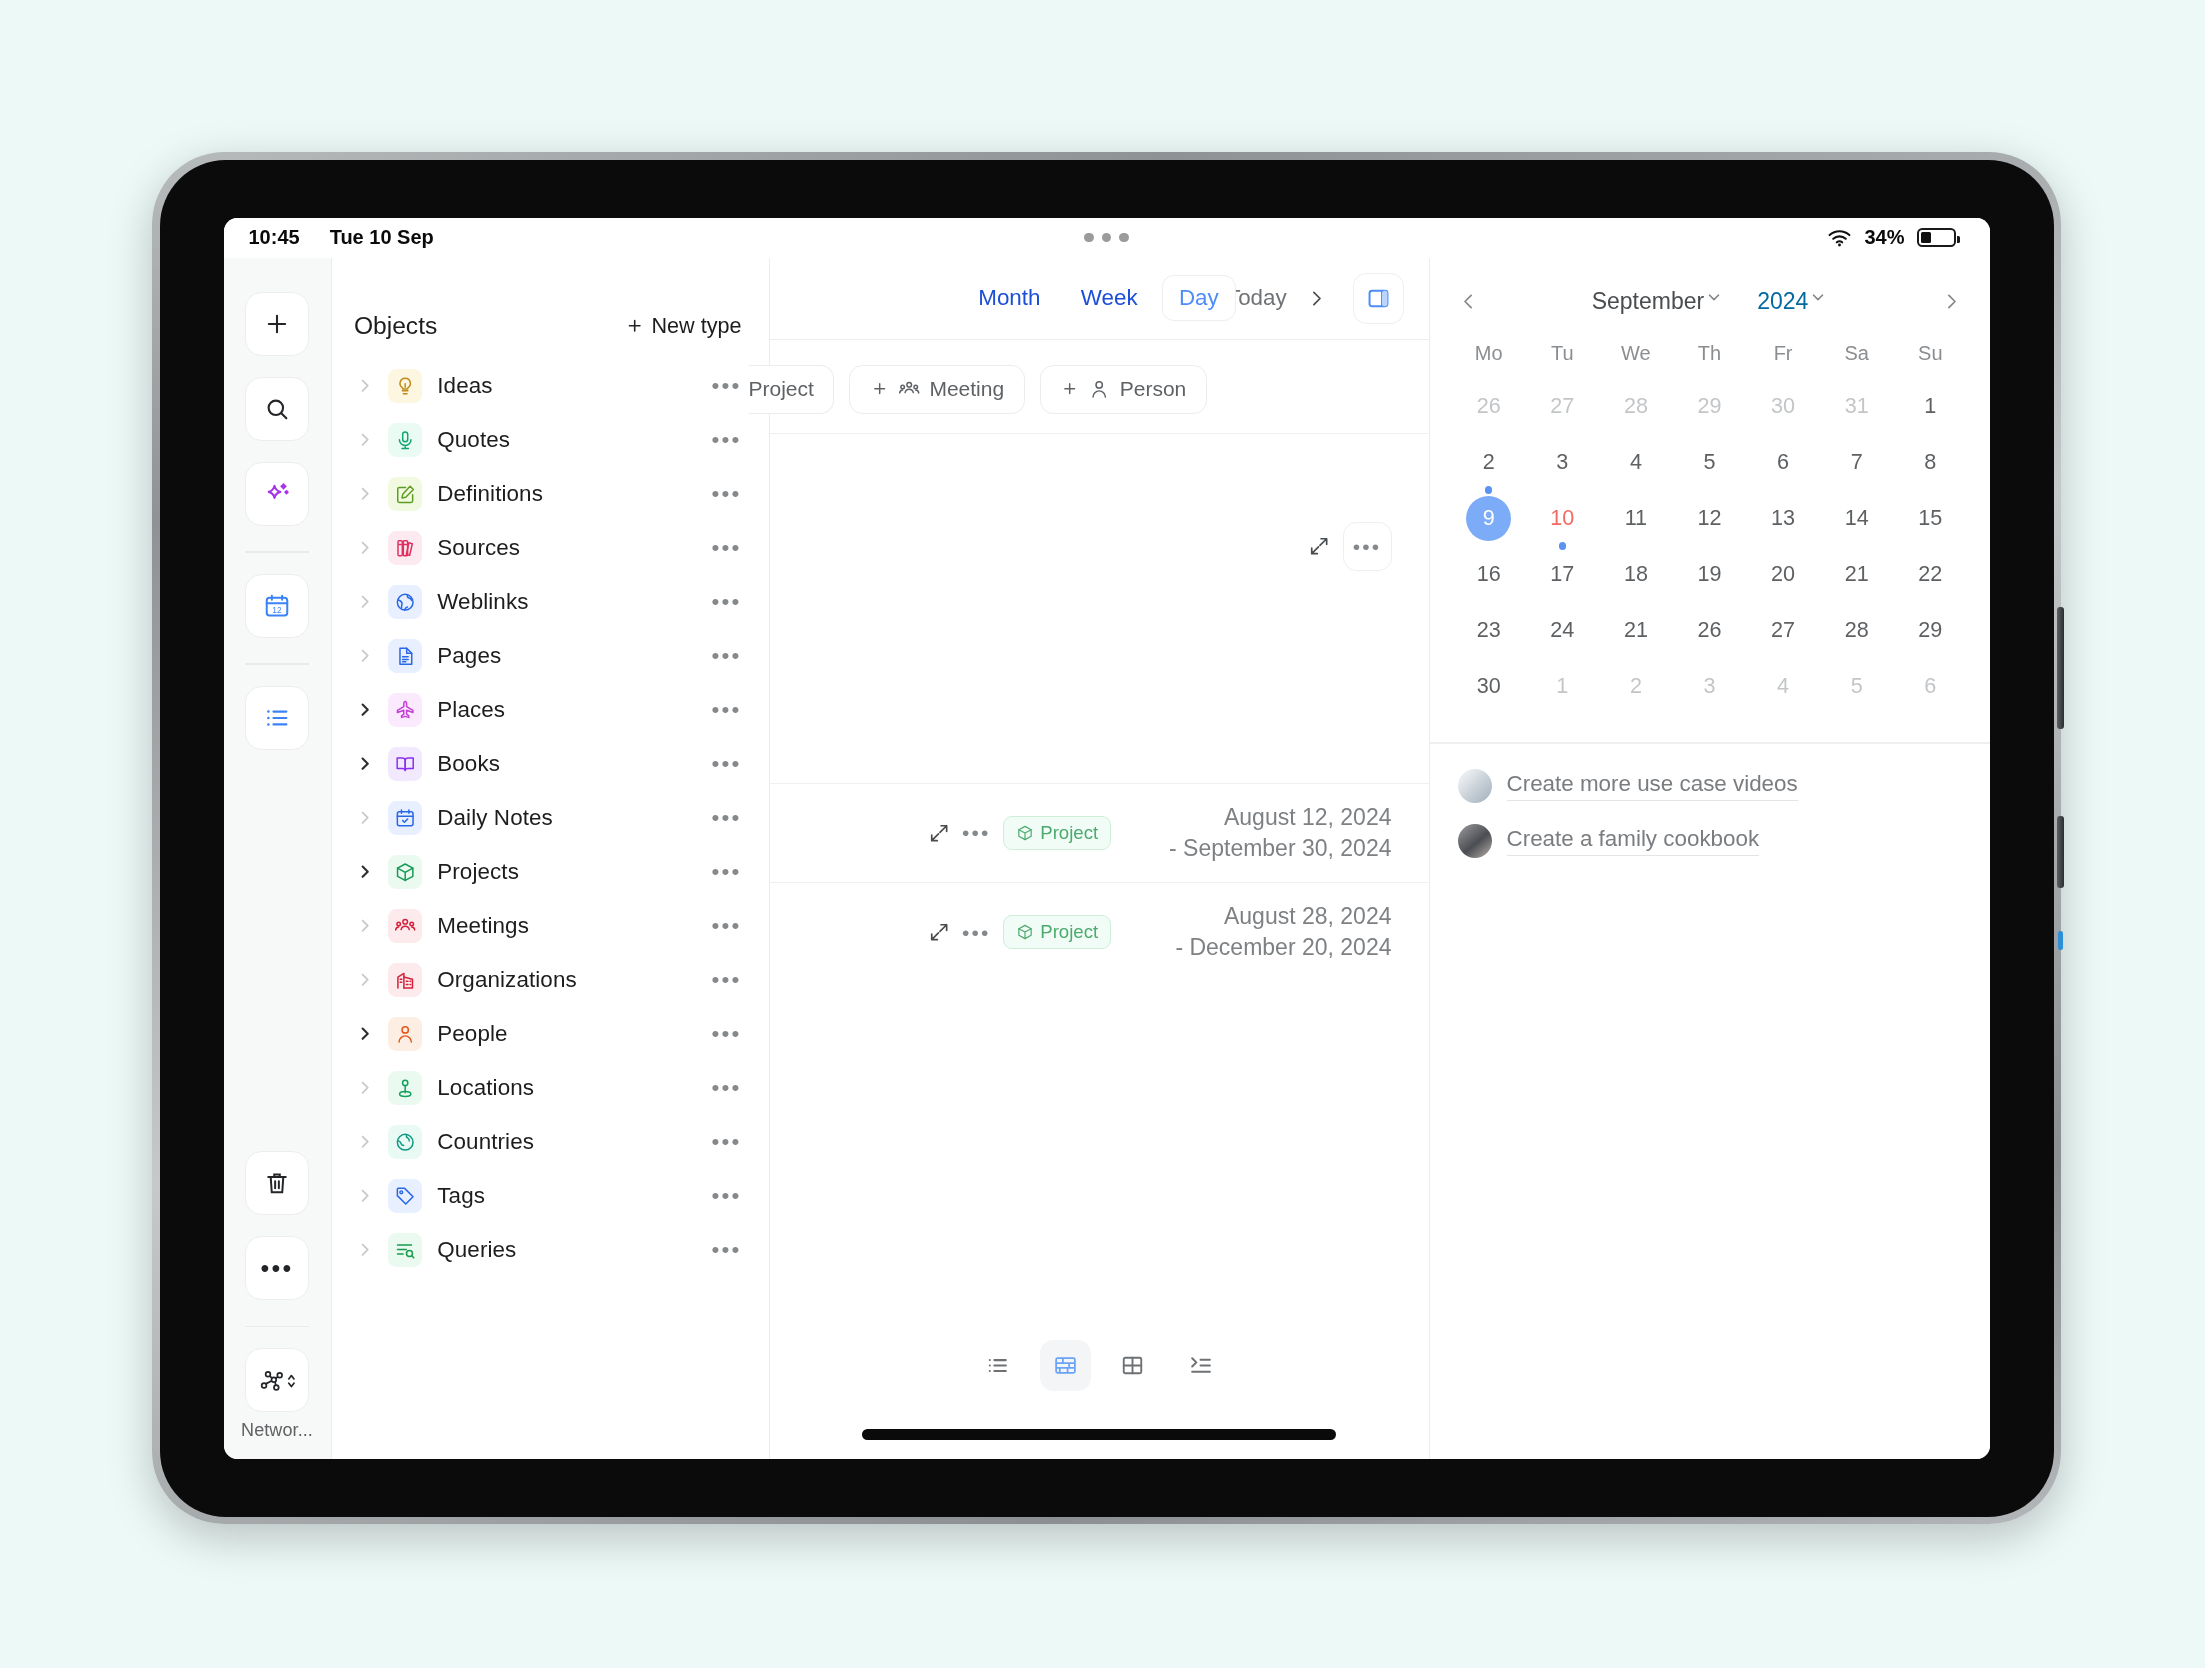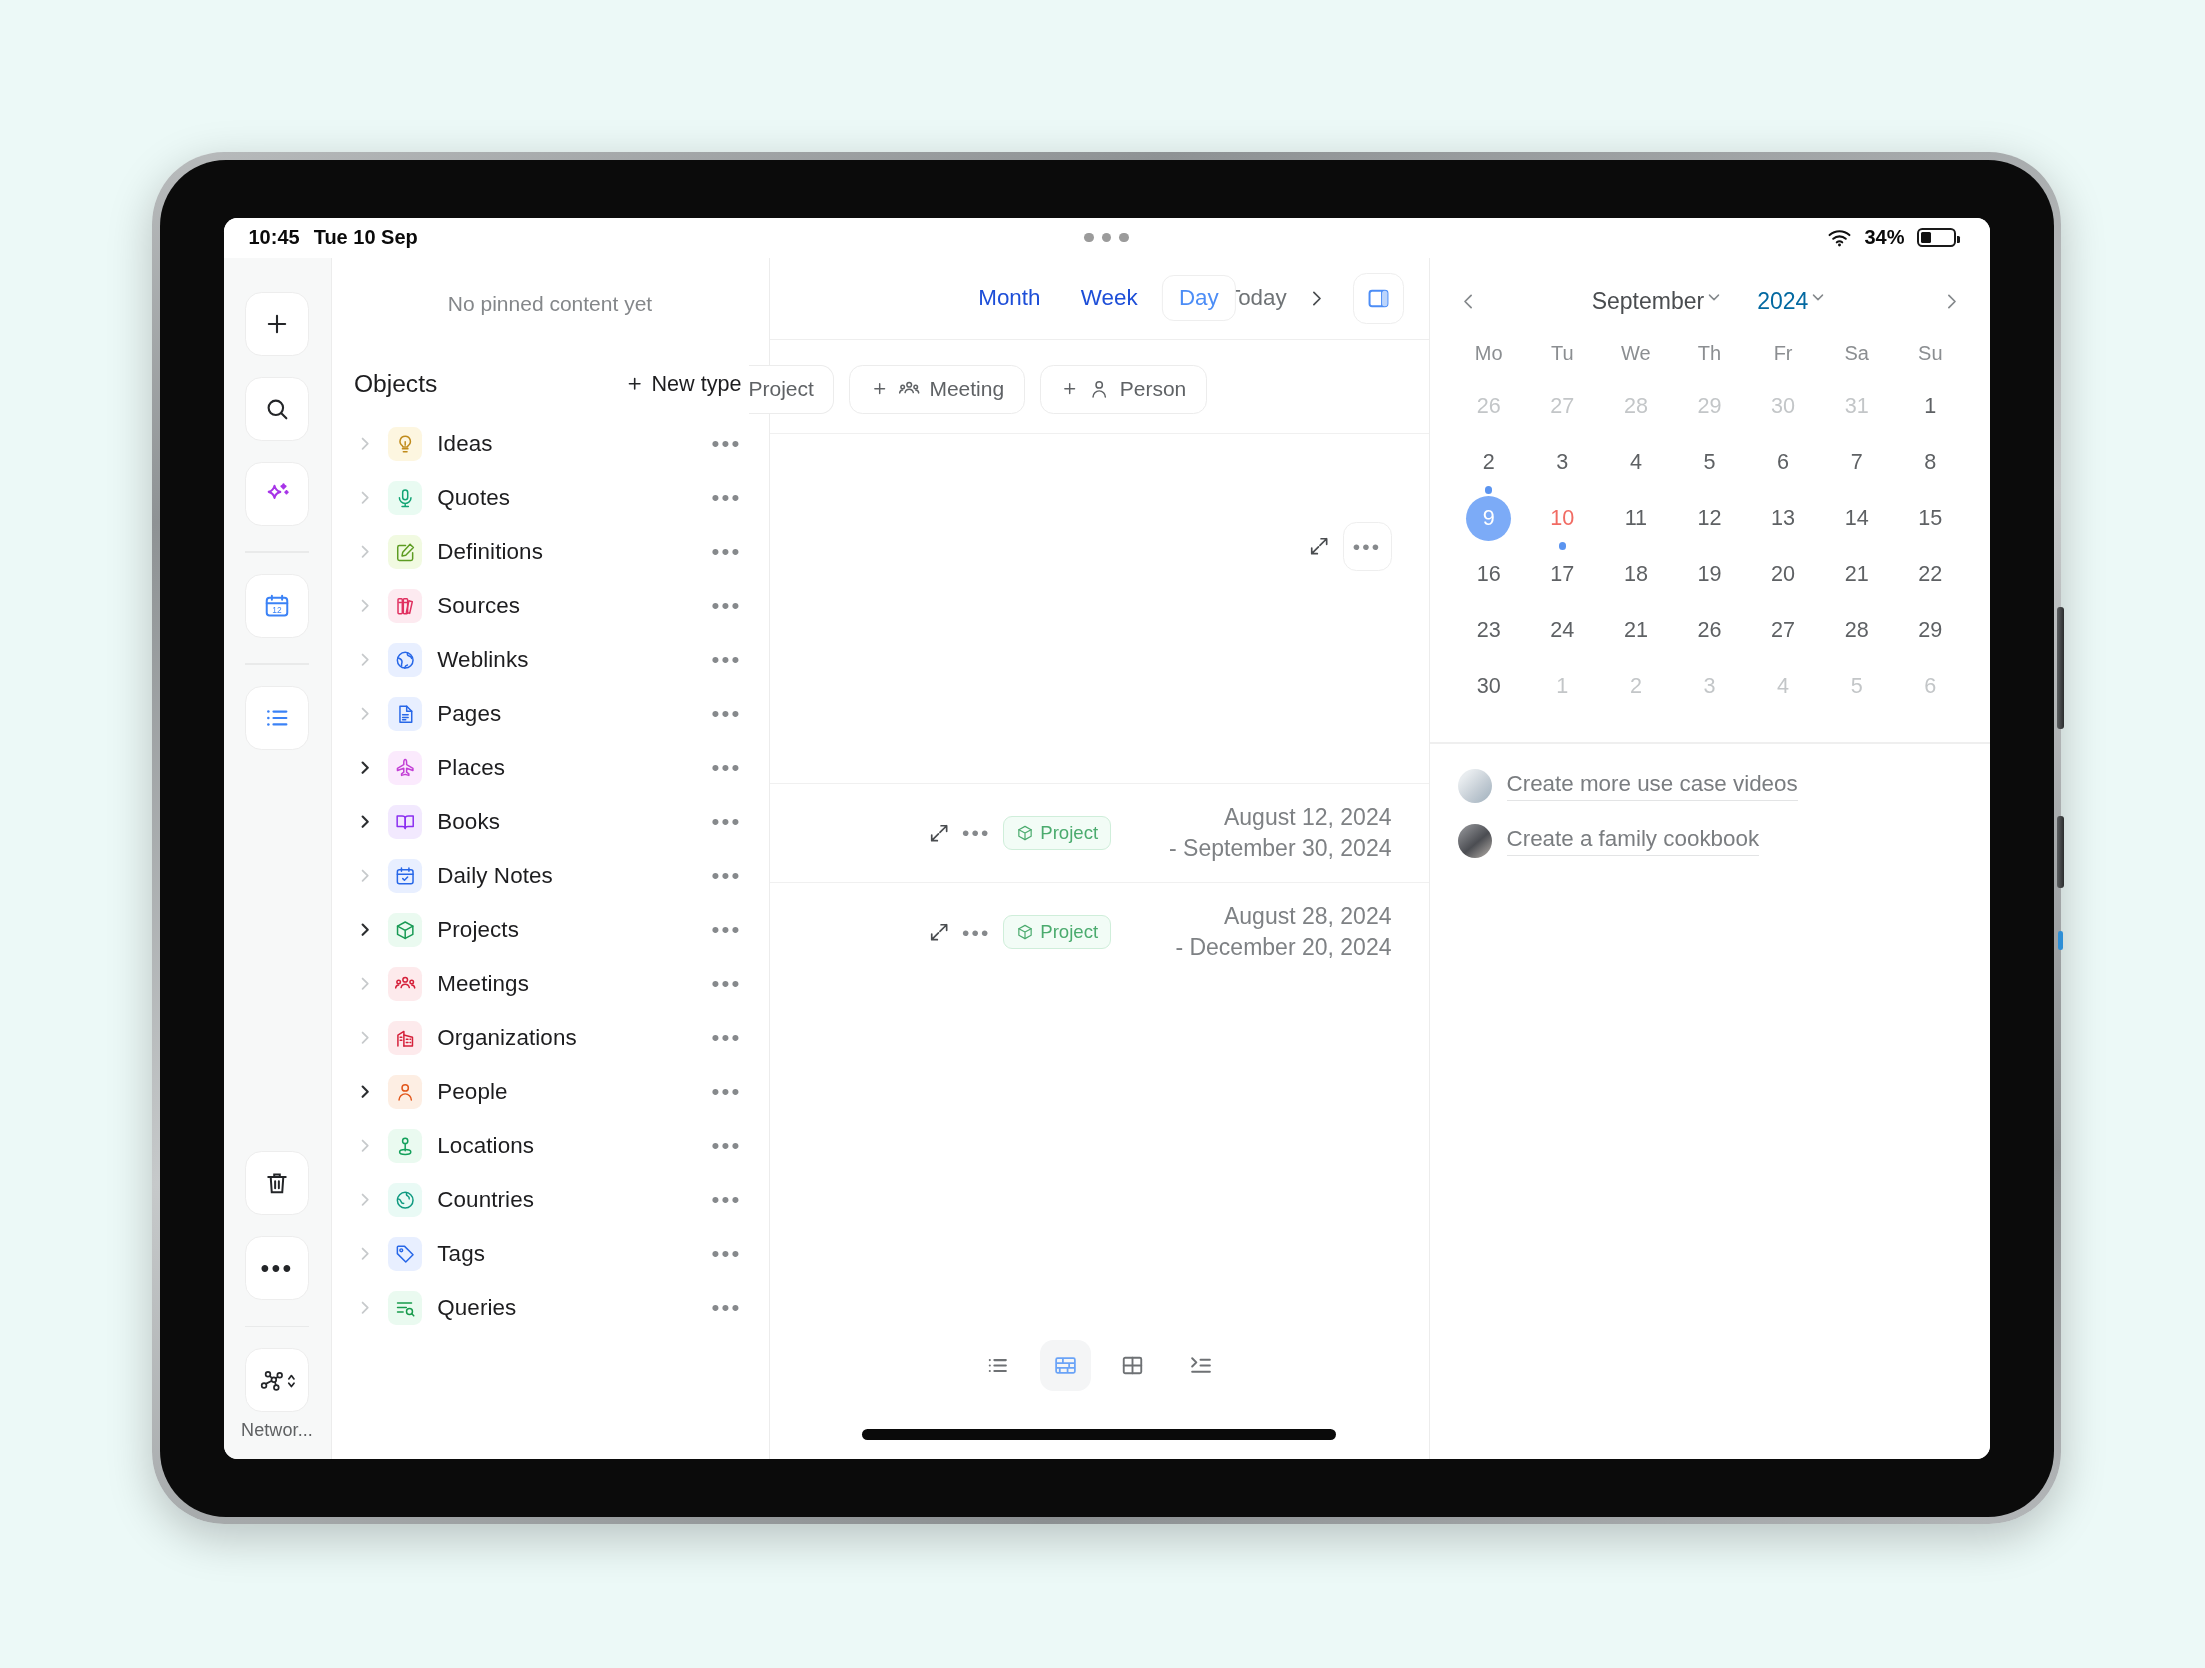--- a/index.html
+++ b/index.html
@@ -46,21 +46,21 @@
 
   
   #status-bar {
     height: 40px; flex: none;
     display: flex; align-items: center;
     padding: 0 34px 0 25px;
     font-size: 20px; font-weight: 700; color: #0a0a0a;
     position: relative; z-index: 20;
     background: #fff;
   }
-  #status-left { display: flex; align-items: center; gap: 14px; }
+  #status-left { display: flex; align-items: center; gap: 30px; }
   #status-center { position: absolute; left: 0; right: 0; display: flex; justify-content: center; pointer-events: none; }
   #drag-dots { display: flex; gap: 7.5px; }
   #drag-dots i { width: 9.7px; height: 9.7px; border-radius: 50%; background: #9b9b9b; display: block; }
   #status-right { margin-left: auto; display: flex; align-items: center; gap: 12px; }
   #battery-shell { width: 39px; height: 19.4px; border: 2.2px solid #1a1a1a; border-radius: 5.2px;
       position: relative; display: flex; align-items: center; padding: 2.2px; }
   #battery-shell::after { content: ""; position: absolute; right: -6px; top: 6px;
       width: 3px; height: 7.5px; background: #1a1a1a; border-radius: 0 1.5px 1.5px 0; }
   #battery-fill { height: 100%; background: #111; border-radius: 1.5px; }
 
@@ -304,21 +304,20 @@
                   <path d="M9.6 7.1 11.8 9M6 14 11.4 11.3M14.7 9.2 16.8 7.7M14.2 12.3 15 15.2"></path>
                   <path d="M26.5 9.6 28.8 6.6 31.1 9.6M26.5 13.4 28.8 16.4 31.1 13.4" stroke-linecap="round" stroke-linejoin="round"></path>
                 </svg>
               </span>
             </div>
             <div id="network-label">Networ...</div>
           </div>
         </div>
 
         <div id="sidebar">
-          <div id="pinned-empty">No pinned content yet</div>
           <div id="objects-head-row">
             <div id="objects-title">Objects</div>
             <div id="new-type-btn">
               <span>
                 <svg width="19.4" height="19.4" viewBox="0 0 24 24" fill="none" stroke="#232528" stroke-width="2" stroke-linecap="round">
                   <path d="M12 5.5v13M5.5 12h13"></path>
                 </svg>
               </span>
               <span>New type</span>
             </div>

